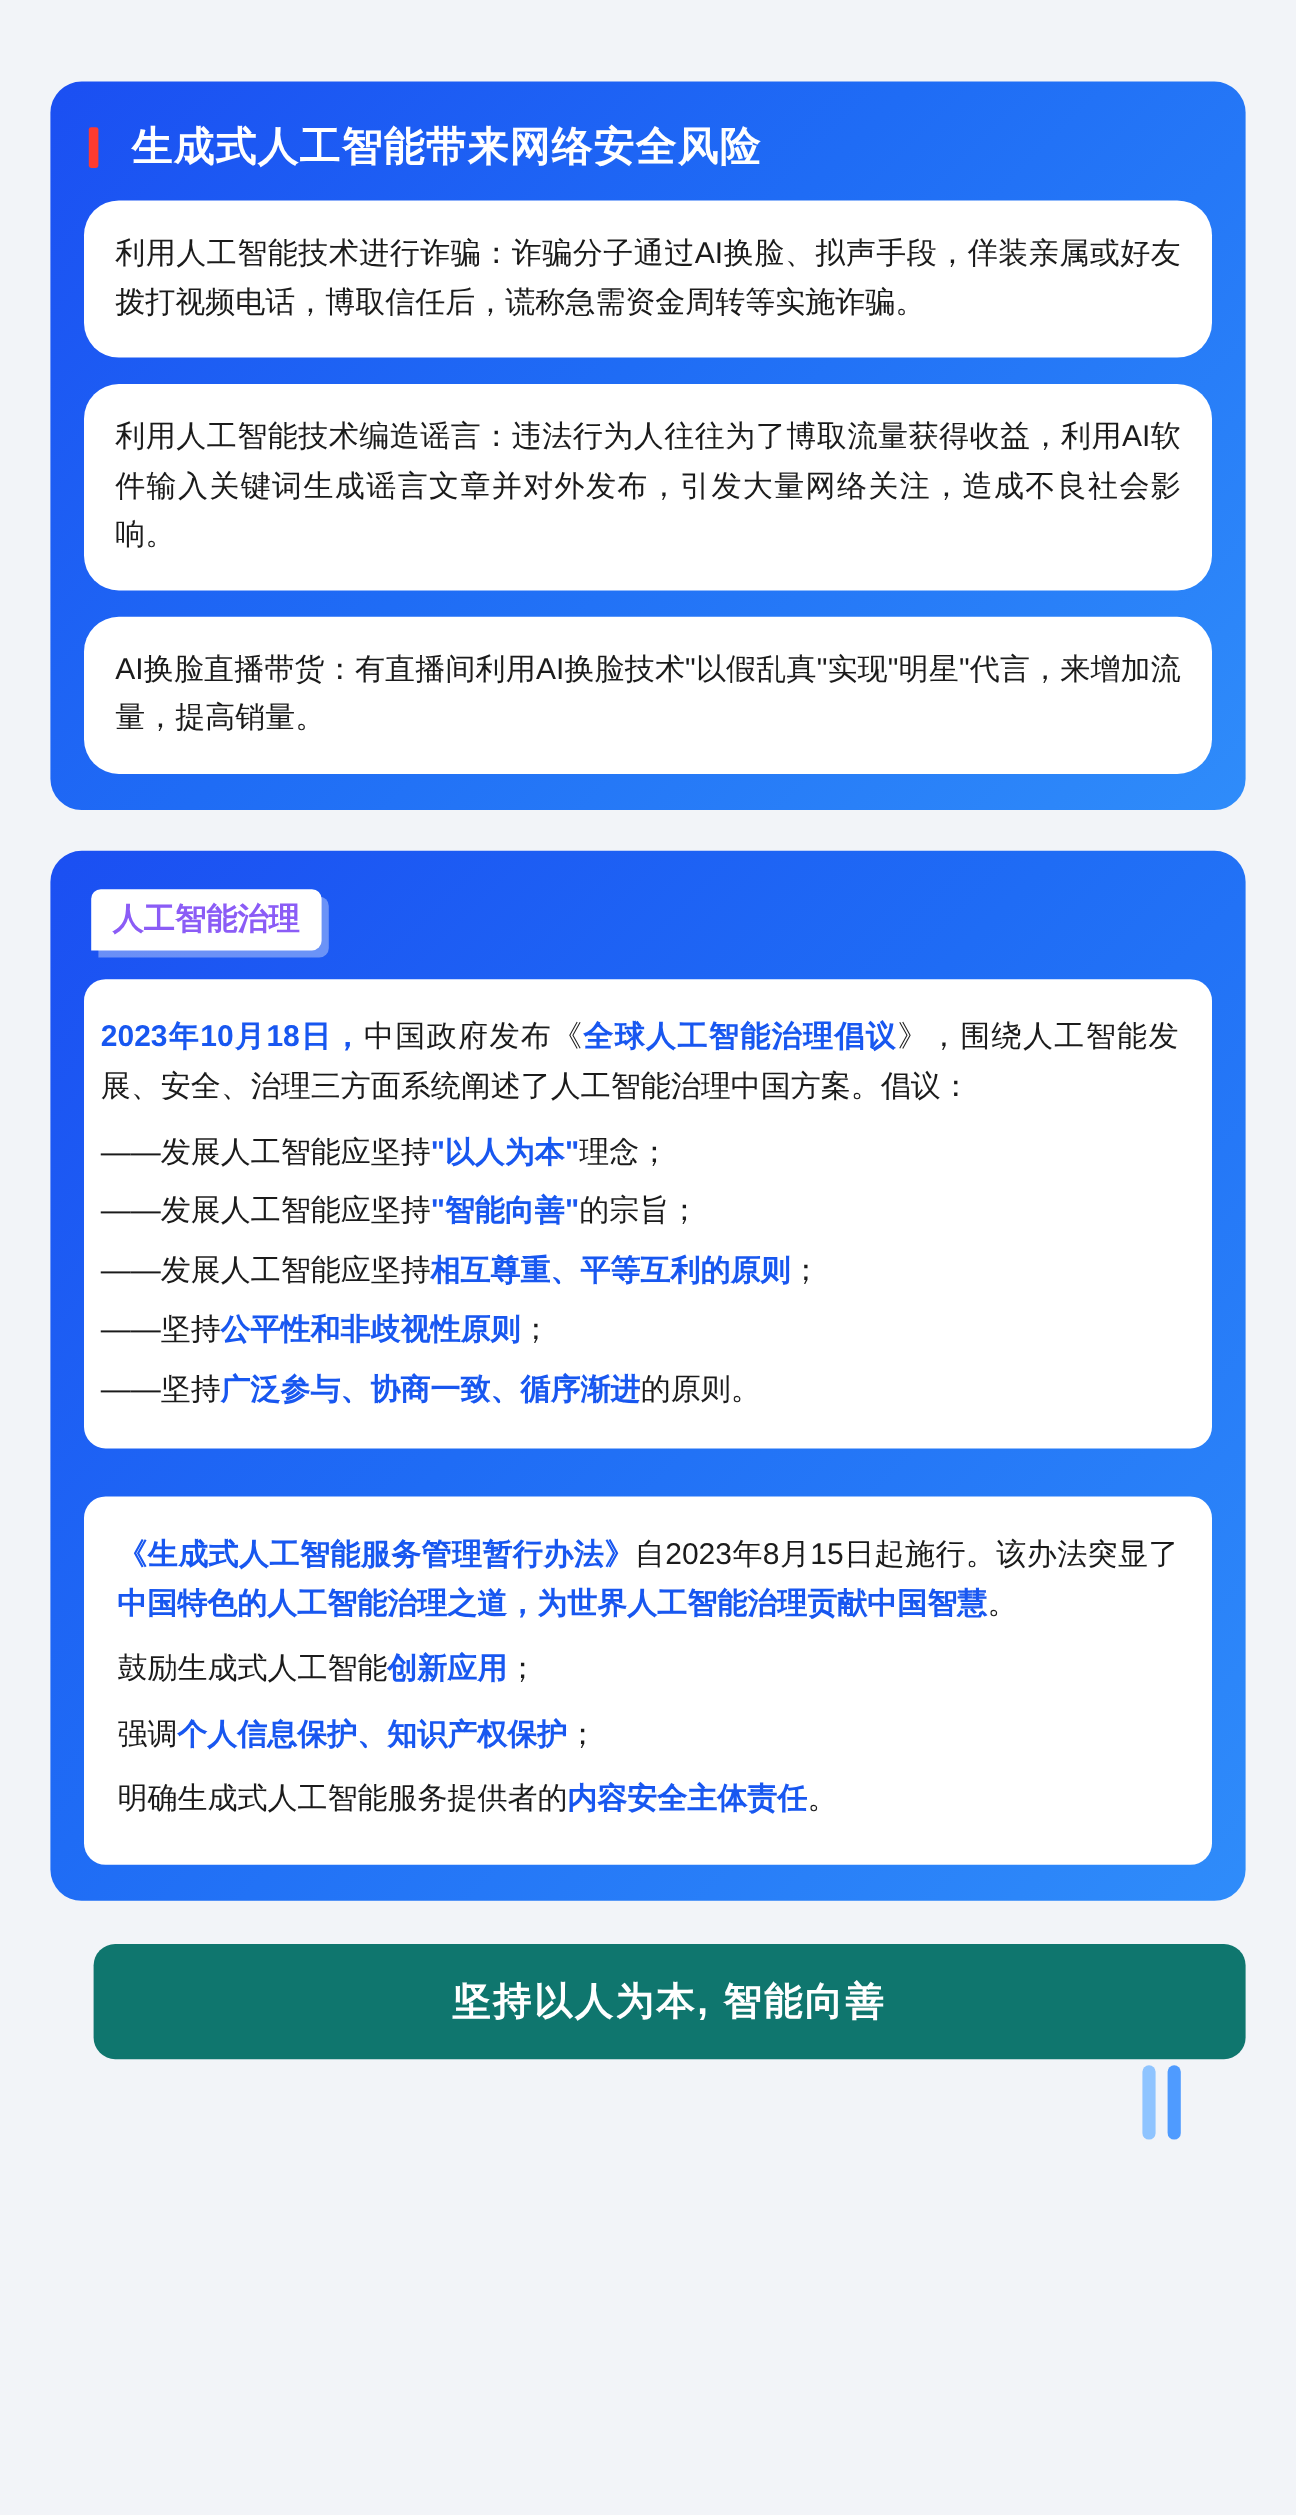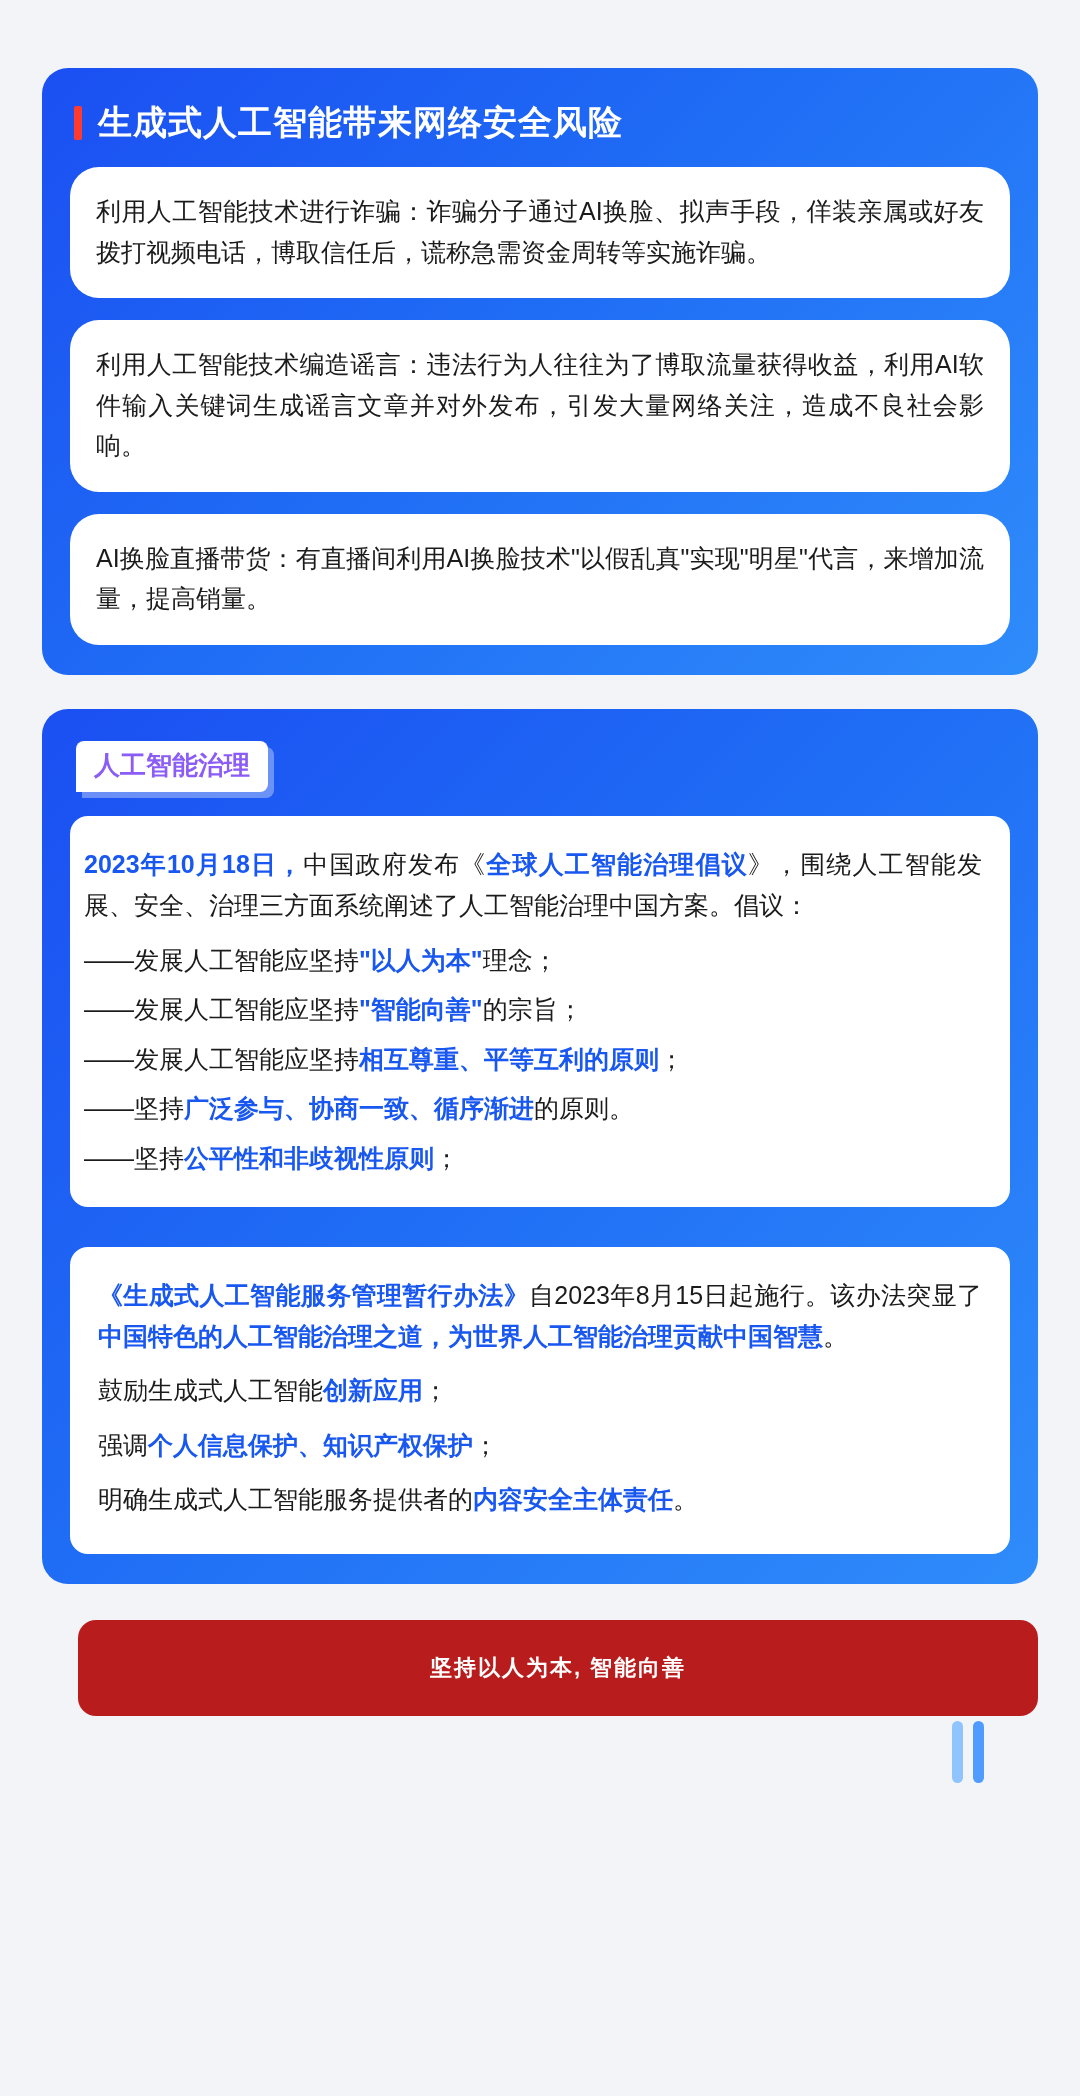--- a/index.html
+++ b/index.html
@@ -27,21 +27,21 @@
   }
 
   .blue-card.grad {
     background: linear-gradient(135deg, #1b4ff2 0%, #1f6cf5 45%, #2f8cfa 100%);
   }
 
   
   .sec1-title {
     display: flex;
     align-items: center;
-    gap: 16px;
+    gap: 28px;
     margin: 6px 0 26px 4px;
   }
   .title-bar {
     width: 8px;
     height: 34px;
     background: #ff3b30;
     border-radius: 2px;
     flex: none;
   }
   .sec1-title-text {
@@ -129,28 +129,28 @@
     line-height: 1.62;
     margin-top: 40px;
   }
   .second-box p { margin-bottom: 14px; text-align: justify; }
   .second-box p:last-child { margin-bottom: 0; }
   .second-box .hl { color: #1857f0; font-weight: bold; }
 
   
   .footer-banner {
     margin-top: 36px;
-    background: #b91c1c;
+    background: #0f766e;
     border-radius: 18px;
     height: 96px;
     display: flex;
     align-items: center;
     justify-content: center;
     color: #ffffff;
-    font-size: 22px;
+    font-size: 32px;
     font-weight: bold;
     letter-spacing: 2px;
     margin-left: 36px;
   }
 </style>
 </head>
 <body>
 
 <div class="page">
 
@@ -179,24 +179,24 @@
       <div class="bullet">
         <span>——发展人工智能应坚持</span><span class="hl">"以人为本"</span><span>理念；</span>
       </div>
       <div class="bullet">
         <span>——发展人工智能应坚持</span><span class="hl">"智能向善"</span><span>的宗旨；</span>
       </div>
       <div class="bullet">
         <span>——发展人工智能应坚持</span><span class="hl">相互尊重、平等互利的原则</span><span>；</span>
       </div>
       <div class="bullet">
+        <span>——坚持</span><span class="hl">公平性和非歧视性原则</span><span>；</span>
+      </div>
+      <div class="bullet">
         <span>——坚持</span><span class="hl">广泛参与、协商一致、循序渐进</span><span>的原则。</span>
-      </div>
-      <div class="bullet">
-        <span>——坚持</span><span class="hl">公平性和非歧视性原则</span><span>；</span>
       </div>
     </div>
 
     
     <div class="pause-deco" style="top: 1012px;">
       <span></span>
       <span class="dark"></span>
     </div>
 
     <div class="second-box">

